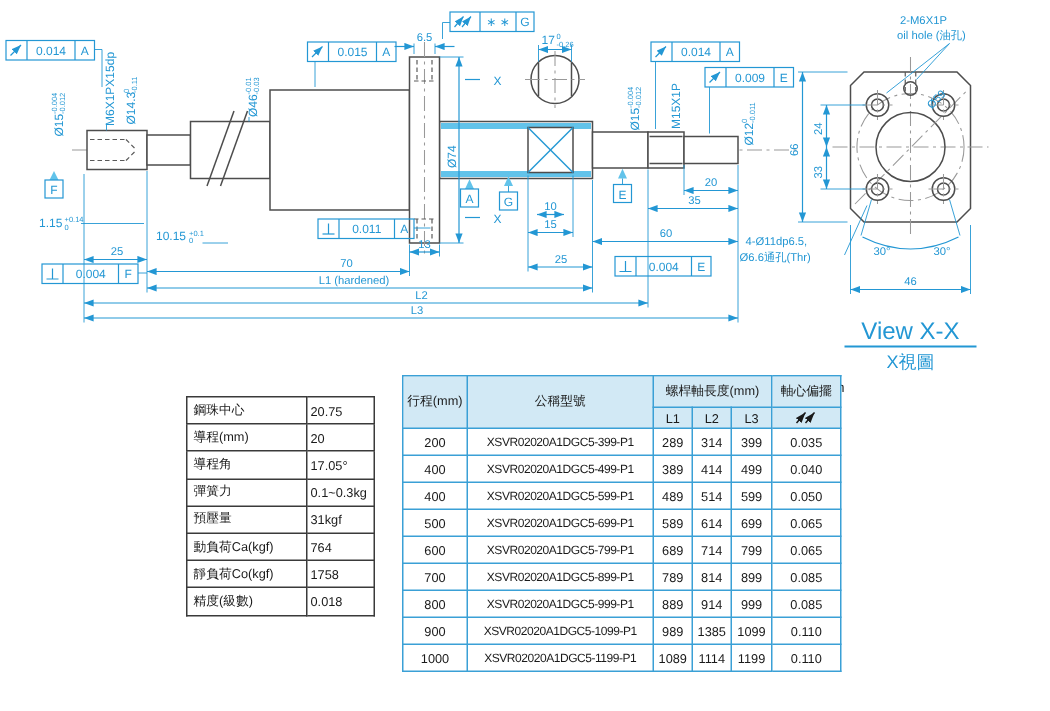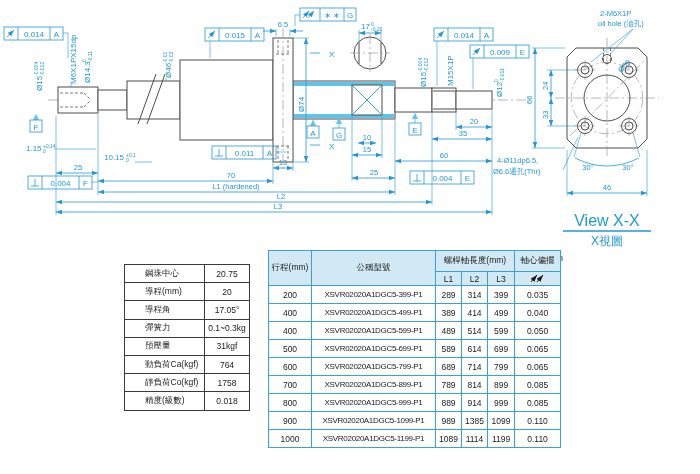--- a/index.html
+++ b/index.html
@@ -14,22 +14,22 @@
   .dash{stroke:#5a5a5a;stroke-width:.8;fill:none;stroke-dasharray:3 2;}
   .cline{stroke:#999;stroke-width:.7;fill:none;stroke-dasharray:10 3 2 3;}
   .dl{stroke:#2397d4;stroke-width:.8;fill:none;}
   .ext{stroke:#2397d4;stroke-width:.6;fill:none;}
   .cy{fill:#62c3ea;}
   
   table{border-collapse:collapse;table-layout:fixed;}
   #spec{position:absolute;left:124px;top:264px;width:125px;border:1.5px solid #3a3a3a;}
   #spec td{border:1px solid #3a3a3a;font-size:8.5px;color:#1a1a1a;height:17.2px;
            padding:0 2px;overflow:hidden;white-space:nowrap;}
-  #spec td.lbl{text-align:left;padding-left:20px;}
-  #spec td.val{text-align:center;}
+  #spec td.lbl{text-align:left;padding-left:4px;}
+  #spec td.val{text-align:left;}
   #model{position:absolute;left:268px;top:250px;width:292px;border:1.5px solid #1c7fb0;}
   #model th,#model td{border:1px solid #3aa0d6;font-size:8.5px;color:#1a1a1a;
            overflow:hidden;white-space:nowrap;text-align:center;padding:0 1px;font-weight:normal;}
   #model thead th{background:#d2e9f5;}
   #model thead tr:first-child th{height:20px;}
   #model thead tr:last-child th{height:13px;}
   #model tbody td{height:17px;}
   #model td.model{font-size:8px;letter-spacing:-0.3px;}
 </style>
 </head>

